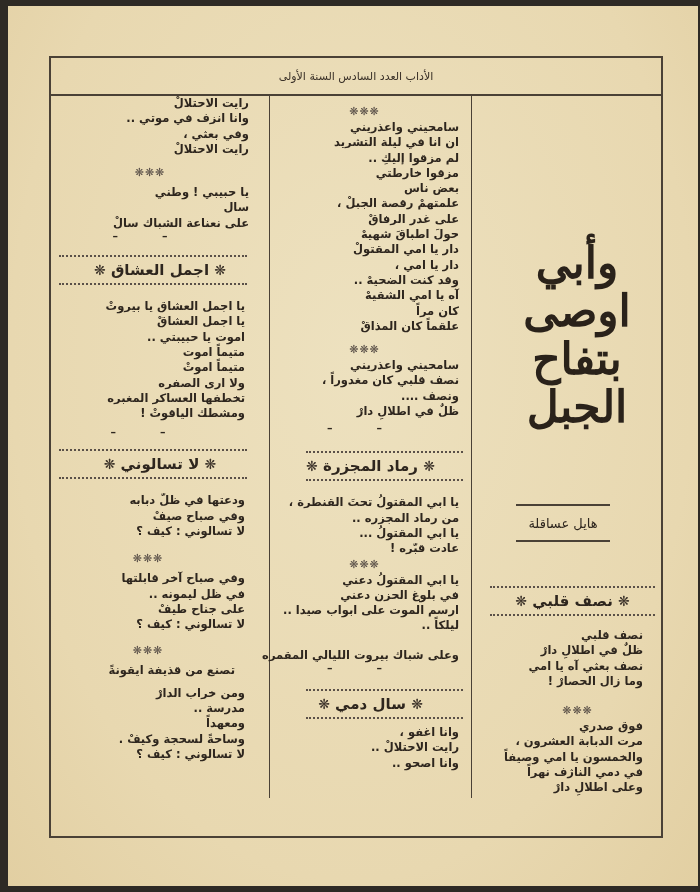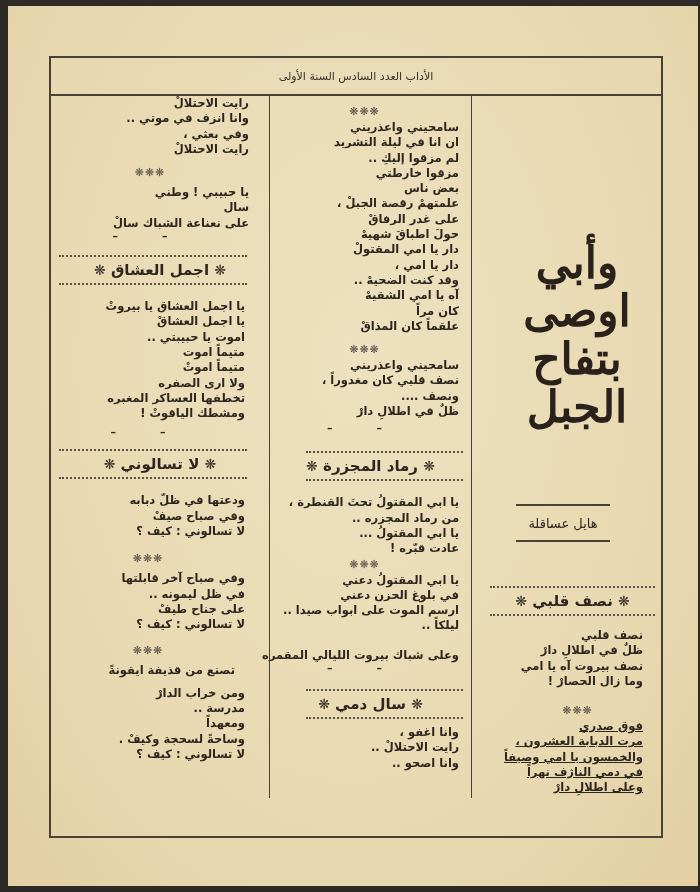--- a/index.html
+++ b/index.html
@@ -103,25 +103,25 @@
         <div class="dotted"></div>
         <div class="section-title">
           <span class="flower">❋</span>
           <span>نصف قلبي</span>
           <span class="flower">❋</span>
         </div>
         <div class="dotted"></div>
         <div style="padding: 12px 20px 0 0;">
           <span class="poem-line">نصف قلبي</span>
           <span class="poem-line">ظلٌ في اطلالِ دارْ</span>
-          <span class="poem-line">نصف بيروت آه يا امي</span>
+          <span class="poem-line">نصف بعثي آه يا امي</span>
           <span class="poem-line">وما زال الحصارْ !</span>
         </div>
         <span class="stars" style="margin-top:14px; padding-left:10px;">❋❋❋</span>
-        <div style="padding: 0 20px 0 0; text-decoration: underline;">
+        <div style="padding: 0 20px 0 0;">
           <span class="poem-line">فوق صدري</span>
           <span class="poem-line">مرت الدبابة العشرون ،</span>
           <span class="poem-line">والخمسون يا امي وصيفاً</span>
           <span class="poem-line">في دمي الناژف نهراً</span>
           <span class="poem-line">وعلى اطلالِ دارْ</span>
         </div>
       </div>
     </div>
 
     <div class="col col-mid">

